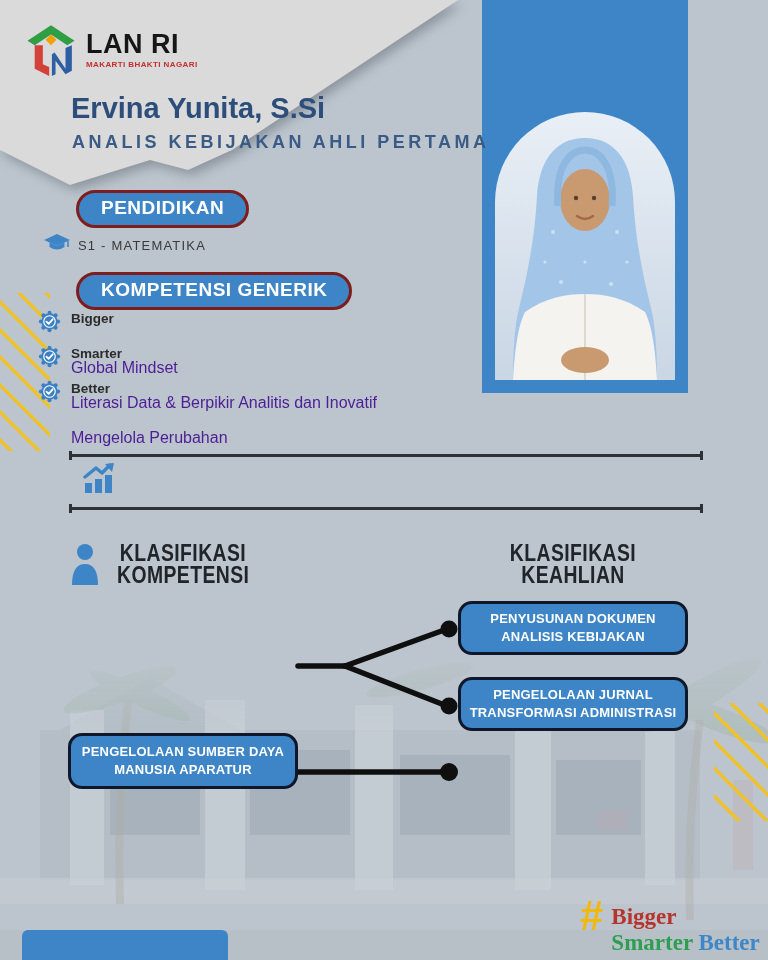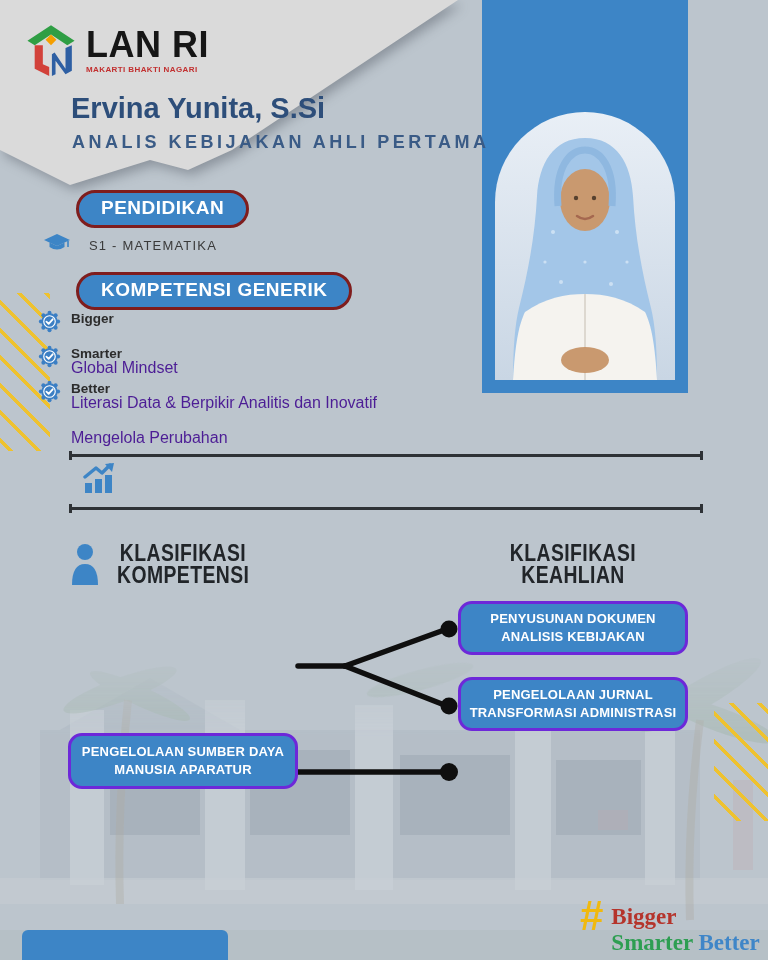--- a/index.html
+++ b/index.html
@@ -19,35 +19,35 @@
     clip-path:polygon(0 0, 458px 0, 232px 150px, 188px 170px, 150px 160px, 70px 185px, 0 150px); }
 
   
   .hatch { position:absolute; background:repeating-linear-gradient(45deg, transparent 0 16px, #eec22f 16px 19.5px); }
   .hatch-left { left:-14px; top:293px; width:64px; height:158px; }
   .hatch-right { left:714px; top:703px; width:64px; height:118px; }
 
   
   .logo { position:absolute; left:22px; top:18px; display:flex; align-items:center; }
   .logo-text { margin-left:6px; }
-  .logo-name { font-size:36px; font-weight:700; color:#161616; letter-spacing:.5px; line-height:1; }
+  .logo-name { font-size:27px; font-weight:700; color:#161616; letter-spacing:.5px; line-height:1; }
   .logo-tagline { font-size:8px; font-weight:700; color:#c22f2f; letter-spacing:.4px; margin-top:2px; }
 
   
   .profile-name { position:absolute; left:71px; top:92px; font-size:29px; font-weight:700; color:#2d4e7a; }
   .profile-title { position:absolute; left:72px; top:132px; font-size:18px; font-weight:700; color:#3a5b86; letter-spacing:3.5px; }
 
   
   .badge { position:absolute; background:#3d85c6; border:3px solid #7f1d1d; border-radius:20px;
     color:#ffffff; font-weight:700; font-size:19px; letter-spacing:.5px; padding:4px 22px 6px; }
   .badge-pendidikan { left:76px; top:190px; }
   .badge-kompetensi { left:76px; top:272px; }
 
   
-  .edu-row { position:absolute; left:44px; top:233px; display:flex; align-items:center; gap:19px; }
+  .edu-row { position:absolute; left:44px; top:233px; display:flex; align-items:center; gap:8px; }
   .edu-label { font-size:13px; font-weight:500; color:#3a3a3a; letter-spacing:1.2px; }
 
   
   .comp-item { position:absolute; left:38px; display:flex; gap:10px; }
   .comp-text { line-height:17px; }
   .comp-title { font-size:13.5px; font-weight:700; color:#2c2c2c; }
   .comp-desc { font-size:16px; color:#4c1d95;margin-top:32px; }
 
   
   .divline { position:absolute; left:70px; width:632px; height:3px; background:#2e3236; }
@@ -58,21 +58,21 @@
   .ach-icon { position:absolute; left:82px; top:463px; }
 
   
   .klas-head { position:absolute; text-align:center; font-size:22px; font-weight:700; color:#212529;
     line-height:21px; transform:scale(.88,1.05); letter-spacing:.5px; }
   .klas-head-left { left:108px; top:543px; width:150px; }
   .klas-head-right { left:458px; top:543px; width:230px; }
   .person-ic { position:absolute; left:70px; top:543px; }
 
   
-  .btn { position:absolute; background:#3d85c6; border:3px solid #6d28d9; border-radius:14px;
+  .btn { position:absolute; background:#3d85c6; border:3px solid #0f172a; border-radius:14px;
     color:#ffffff; font-weight:700; font-size:13px; line-height:1.35; letter-spacing:.2px;
     display:flex; align-items:center; justify-content:center; text-align:center; padding:4px 6px; }
   .btn-l1 { left:68px;  top:641px; width:230px; height:50px; }
   .btn-r1 { left:458px; top:601px; width:230px; height:54px; }
   .btn-r2 { left:458px; top:677px; width:230px; height:54px; }
   .btn-l2 { left:68px;  top:714px; width:230px; height:56px;margin-top:19px; }
   .btn-r3 { left:458px; top:744px; width:230px; height:54px; }
 
   .connectors { position:absolute; left:0; top:0; pointer-events:none; }
 

